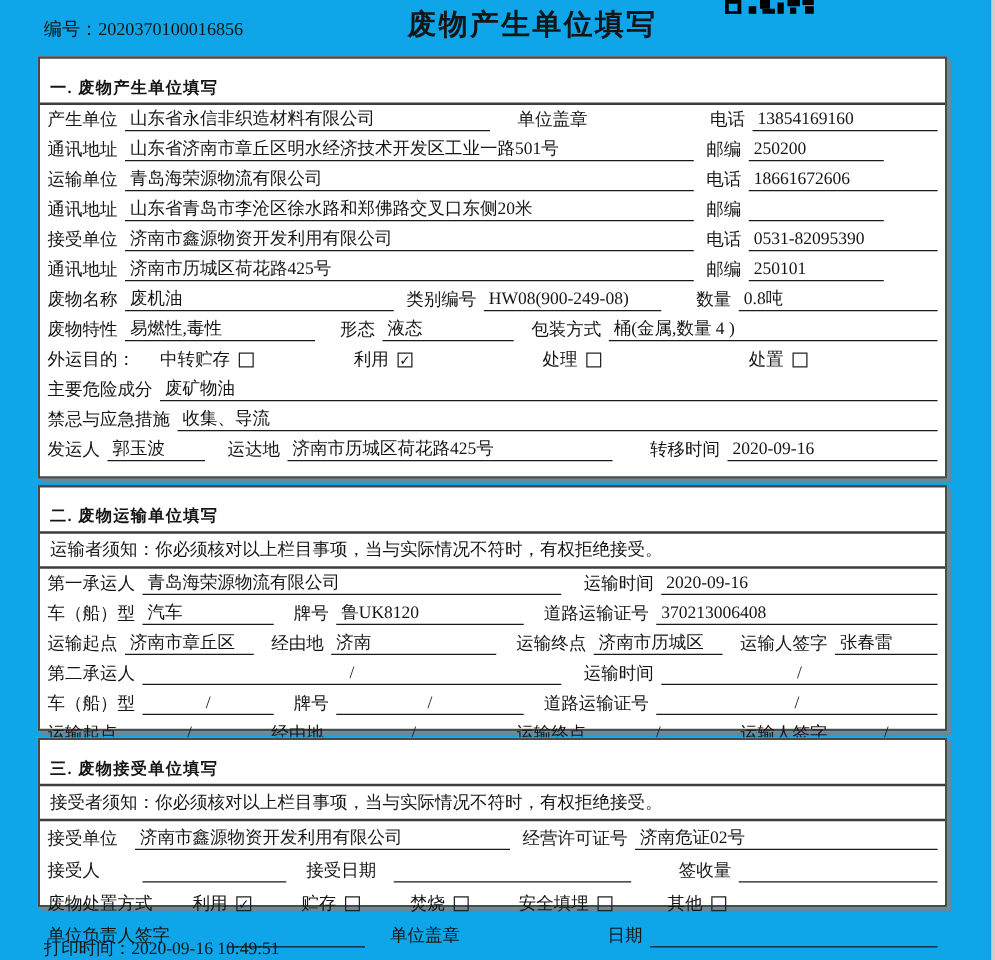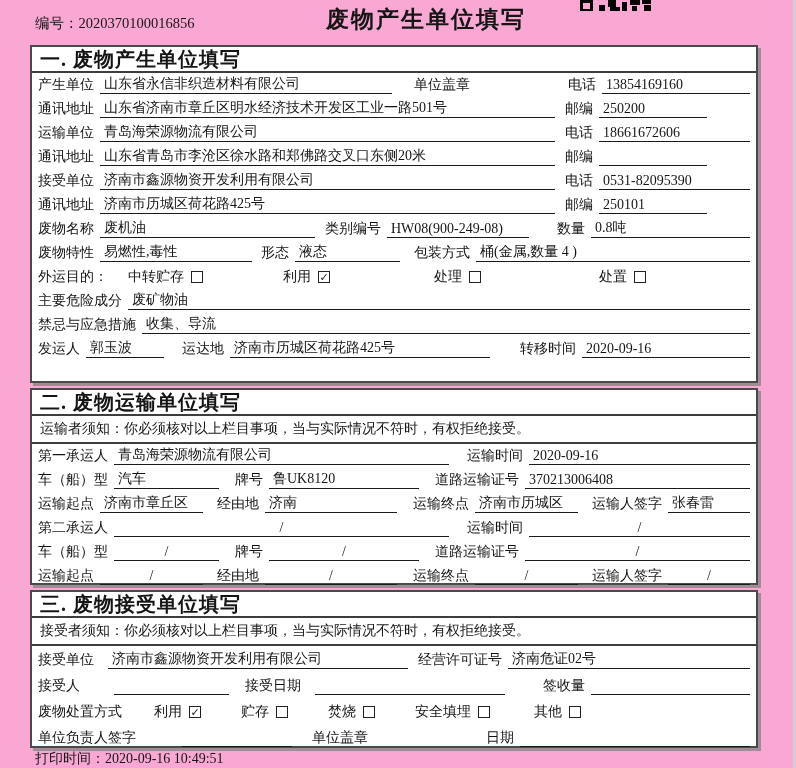--- a/index.html
+++ b/index.html
@@ -1,37 +1,37 @@
 <!DOCTYPE html>
 <html><head>
 <meta charset="utf-8">
 <style>
   * { margin:0; padding:0; box-sizing:border-box; }
   html,body { width:796px; height:768px; background:#fff; overflow:hidden; }
   .page {
-    position:relative; width:796px; height:768px; background:#f9a8d4;
+    position:relative; width:796px; height:768px; background:#0ea5e9;
     font-family:"Liberation Serif","DejaVu Serif",serif; color:#151515;
   }
   .edge-strip { position:absolute; right:0; top:0; width:3px; height:768px; background:#cfcfcf; }
   .hdr-num { position:absolute; left:35px; top:14px; font-size:14.5px; white-space:nowrap; }
   .hdr-title {
     position:absolute; left:56px; right:0; top:4px; text-align:center;
     font-size:23px; font-weight:bold; letter-spacing:2px; white-space:nowrap;
   }
   .qr { position:absolute; left:580px; top:0; width:72px; height:12px; }
   .box {
     position:absolute; left:30px; width:728px; background:#fff;
     border:2px solid #4a4a4a; box-shadow:3px 3px 0 rgba(130,130,130,.75);
   }
   .box1 { top:45px;  height:338px; }
   .box2 { top:388px; height:197px;font-family:Liberation Serif, serif; }
-  .box3 { top:590px; height:158px; }
+  .box3 { top:590px; height:136px; }
   .sec-hdr {
     height:26px; display:flex; align-items:center; padding:0 8px;
-    font-size:20px; font-weight:bold; border-bottom:2px solid #3d3d3d; letter-spacing:1px;
+    font-size:13px; font-weight:bold; border-bottom:2px solid #3d3d3d; letter-spacing:1px;margin-top:11px;
   }
   .note-row {
     height:28px; display:flex; align-items:center; padding:0 8px;
     font-size:14px; border-bottom:2px solid #3d3d3d; white-space:nowrap;
   }
   .row {
     display:flex; align-items:flex-end; height:24px; padding:0 6px 3px 6px;
     font-size:14px; white-space:nowrap;
   }
   .row3 { height:26px; }
@@ -126,21 +126,21 @@
       <span class="fill" style="width:215px">废机油</span>
       <span class="lbl" style="margin-left:10px">类别编号</span>
       <span class="fill" style="width:142px">HW08(900-249-08)</span>
       <span class="lbl" style="margin-left:28px">数量</span>
       <span class="fill grow">0.8吨</span>
     </div>
 
     <div class="row">
       <span class="lbl">废物特性</span>
       <span class="fill" style="width:152px">易燃性,毒性</span>
-      <span class="lbl" style="margin-left:9px">形态</span>
+      <span class="lbl" style="margin-left:20px">形态</span>
       <span class="fill" style="width:105px">液态</span>
       <span class="lbl" style="margin-left:14px">包装方式</span>
       <span class="fill grow">桶(金属,数量 4 )</span>
     </div>
 
     <div class="row">
       <span class="lbl">外运目的：</span>
       <span class="opt" style="margin-left:14px">
         <span>中转贮存</span>
         <span class="cb"></span>

